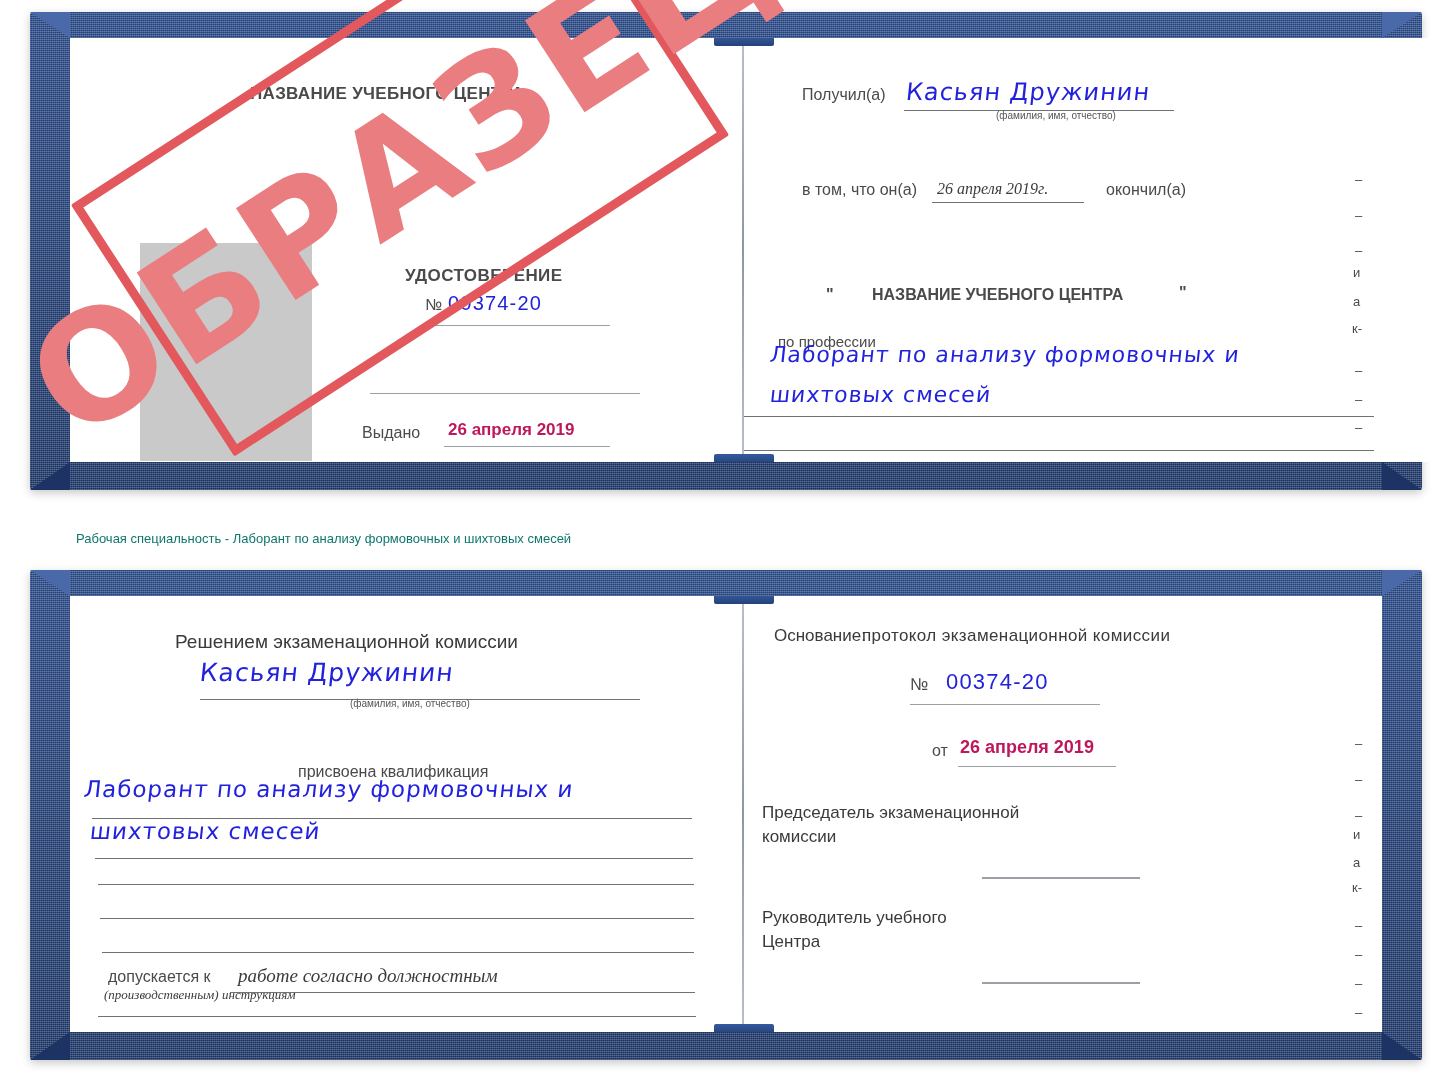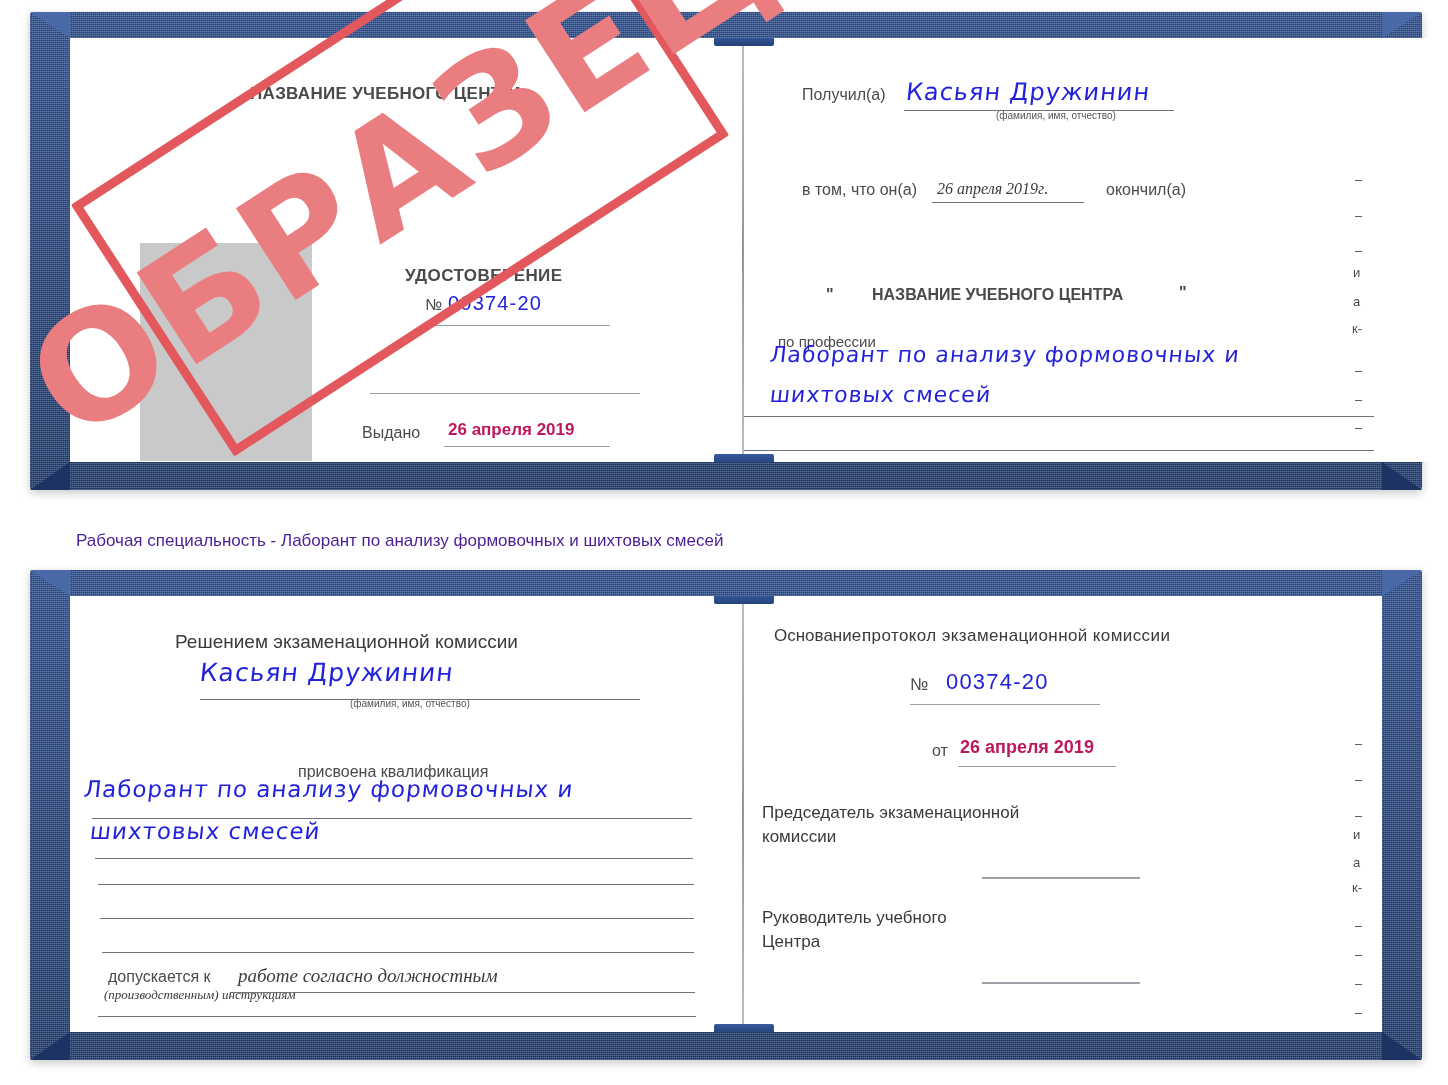--- a/index.html
+++ b/index.html
@@ -144,22 +144,22 @@
     font-family: "DejaVu Sans", sans-serif;
     font-weight: bold;
     font-size: 150px;
     letter-spacing: 4px;
     color: #ea7d80;
   }
 
   
   .caption {
     position: absolute;
-    color: #4c1d95;
-    font-size: 17px;
+    color: #0f766e;
+    font-size: 13px;
     font-family: "Liberation Sans", sans-serif;
     white-space: nowrap;
   }
 </style>
 </head>
 <body>
 
 <div class="book" style="left:30px; top:12px; width:1392px; height:478px;">
 
   <div class="book-inner" style="left:40px; top:26px; width:1438px; height:424px;">

